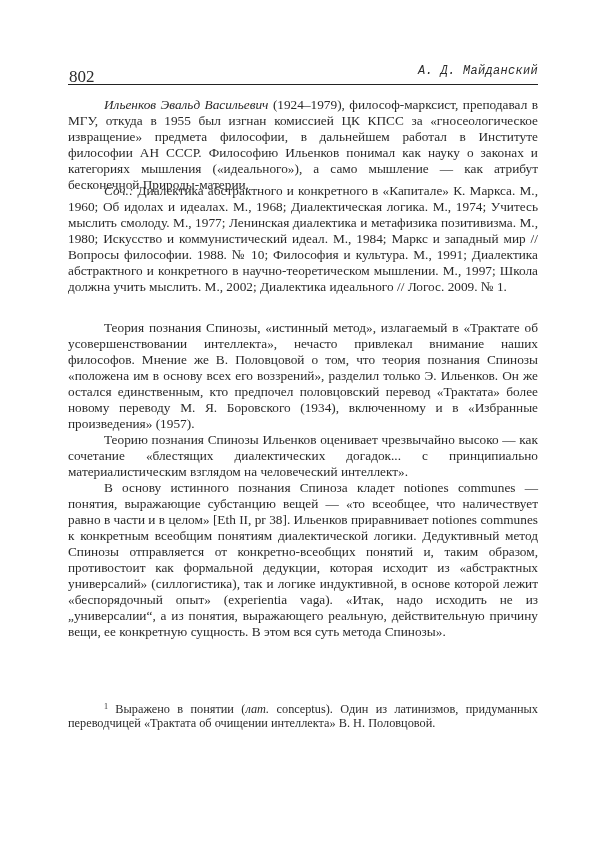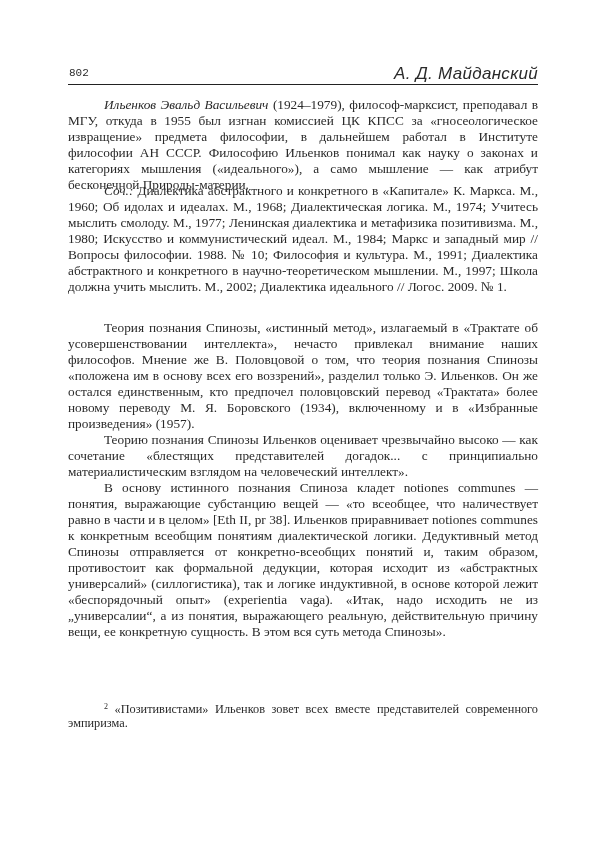--- a/index.html
+++ b/index.html
@@ -1,24 +1,24 @@
 <!DOCTYPE html>
 <html><head>
 <meta charset="utf-8">
 <style>
   html, body { margin: 0; padding: 0; background: #ffffff; }
   body { width: 600px; height: 849px; position: relative; overflow: hidden;
          font-family: "DejaVu Serif", "Liberation Serif", serif; color: #2a2a2a; }
   .page { position: absolute; left: 68px; top: 0; width: 470px; }
   .header { position: absolute; top: 64px; left: 0; width: 470px; height: 20px;
             border-bottom: 1.2px solid #222; }
-  .page-num { position: absolute; left: 1px; top: 3px; font-size: 11px;
-              font-family: Liberation Mono, monospace; }
-  .running-head { position: absolute; right: 0; top: 0px; font-size: 17px; font-style: italic;
-                  font-family: Liberation Sans, sans-serif; letter-spacing: 0.3px; }
+  .page-num { position: absolute; left: 1px; top: 3px; font-size: 17px;
+              font-family: Liberation Serif, serif; }
+  .running-head { position: absolute; right: 0; top: 0px; font-size: 12px; font-style: italic;
+                  font-family: Liberation Mono, monospace; letter-spacing: 0.3px; }
   .para { position: absolute; left: 0; width: 470px; font-family: "Liberation Serif", serif;
           font-size: 13.3px; line-height: 16px; text-align: justify; hyphens: manual; margin: 0; }
   .para p { margin: 0; text-indent: 36px; }
   .it { font-style: italic; }
   .bio { top: 97px; }
   .works { top: 183px; }
   .main { top: 320px; }
   .notes { top: 702px; font-size: 12.3px; line-height: 14.2px; }
   sup { font-size: 8px; line-height: 0; vertical-align: 4px; }
 </style>
@@ -35,21 +35,21 @@
   <div class="para bio">
     <p><span class="it">Ильенков Эвальд Васильевич</span><span> (1924–1979), философ-марксист, преподавал в МГУ, откуда в 1955 был изгнан комиссией ЦК КПСС за «гносеологическое извращение» предмета философии, в дальнейшем работал в Институте философии АН СССР. Философию Ильенков понимал как науку о законах и категориях мышления («идеального»), а само мышление — как атрибут бесконечной Природы-материи.</span></p>
   </div>
 
   <div class="para works">
     <p><span class="it">Соч.:</span><span> Диалектика абстрактного и конкретного в «Капитале» К. Маркса. М., 1960; Об идолах и идеалах. М., 1968; Диалектическая логика. М., 1974; Учитесь мыслить смолоду. М., 1977; Ленинская диалектика и метафизика позитивизма. М., 1980; Искусство и коммунистический идеал. М., 1984; Маркс и западный мир // Вопросы философии. 1988. № 10; Философия и культура. М., 1991; Диалектика абстрактного и конкретного в научно-теоретическом мышлении. М., 1997; Школа должна учить мыслить. М., 2002; Диалектика идеального // Логос. 2009. № 1.</span></p>
   </div>
 
   <div class="para main">
     <p>Теория познания Спинозы, «истинный метод», излагаемый в «Трактате об усовершенствовании интеллекта», нечасто привлекал внимание наших философов. Мнение же В. Половцовой о том, что теория познания Спинозы «положена им в основу всех его воззрений», разделил только Э. Ильенков. Он же остался единственным, кто предпочел половцовский перевод «Трактата» более новому переводу М. Я. Боровского (1934), включенному и в «Избранные произведения» (1957).</p>
-    <p>Теорию познания Спинозы Ильенков оценивает чрезвычайно высоко — как сочетание «блестящих представителей догадок... с принципиально материалистическим взглядом на человеческий интеллект».</p>
+    <p>Теорию познания Спинозы Ильенков оценивает чрезвычайно высоко — как сочетание «блестящих диалектических догадок... с принципиально материалистическим взглядом на человеческий интеллект».</p>
     <p>В основу истинного познания Спиноза кладет notiones communes — понятия, выражающие субстанцию вещей — «то всеобщее, что наличествует равно в части и в целом» [Eth II, pr 38]. Ильенков приравнивает notiones communes к конкретным всеобщим понятиям диалектической логики. Дедуктивный метод Спинозы отправляется от конкретно-всеобщих понятий и, таким образом, противостоит как формальной дедукции, которая исходит из «абстрактных универсалий» (силлогистика), так и логике индуктивной, в основе которой лежит «беспорядочный опыт» (experientia vaga). «Итак, надо исходить не из „универсалии“, а из понятия, выражающего реальную, действительную причину вещи, ее конкретную сущность. В этом вся суть метода Спинозы».</p>
   </div>
 
   <div class="para notes">
-    <p><sup>2</sup><span> «Позитивистами» Ильенков зовет всех вместе представителей современного эмпиризма.</span></p>
+    <p><sup>1</sup><span> Выражено в понятии (</span><span class="it">лат.</span><span> conceptus). Один из латинизмов, придуманных переводчицей «Трактата об очищении интеллекта» В. Н. Половцовой.</span></p>
   </div>
 
 </div>
 
 </body></html>

